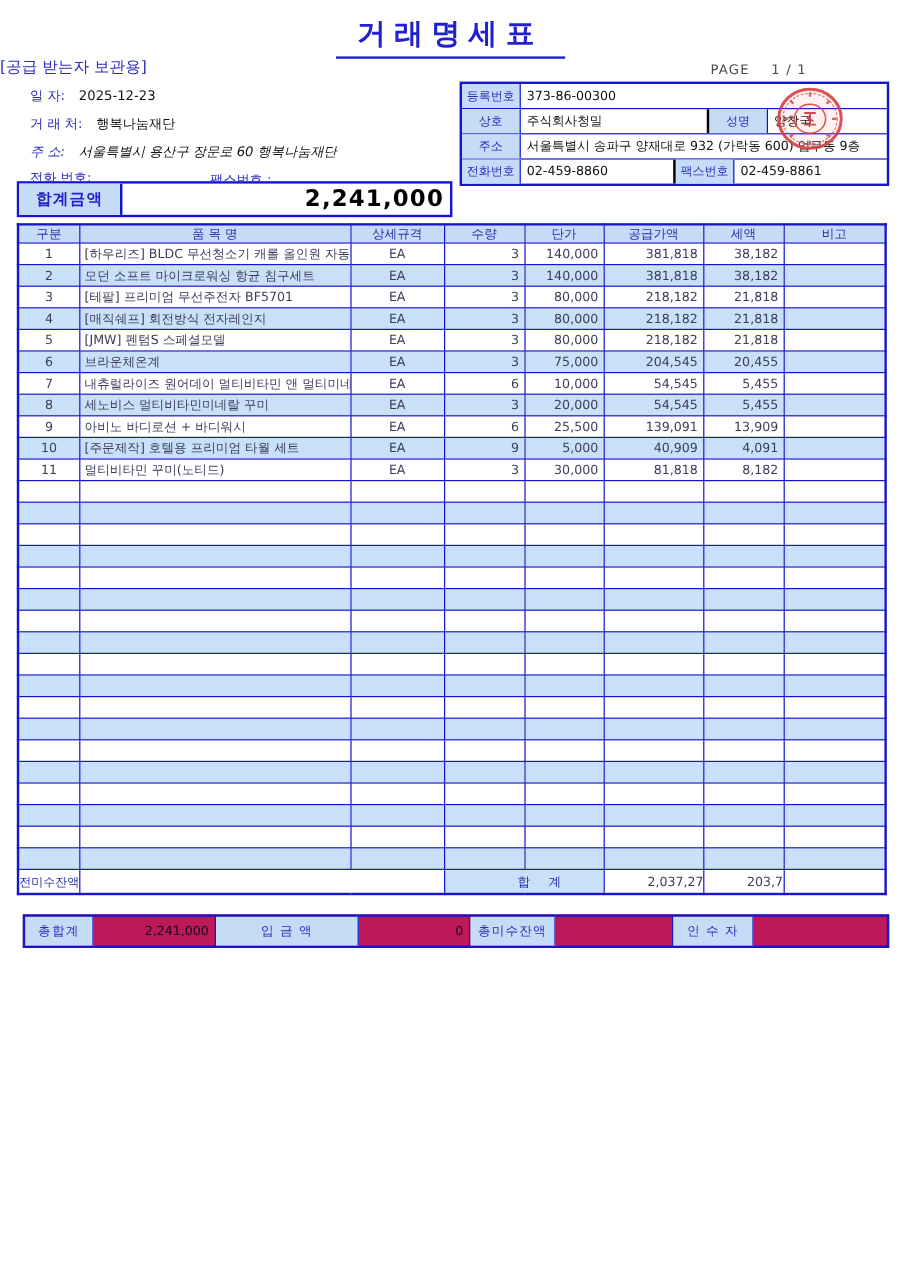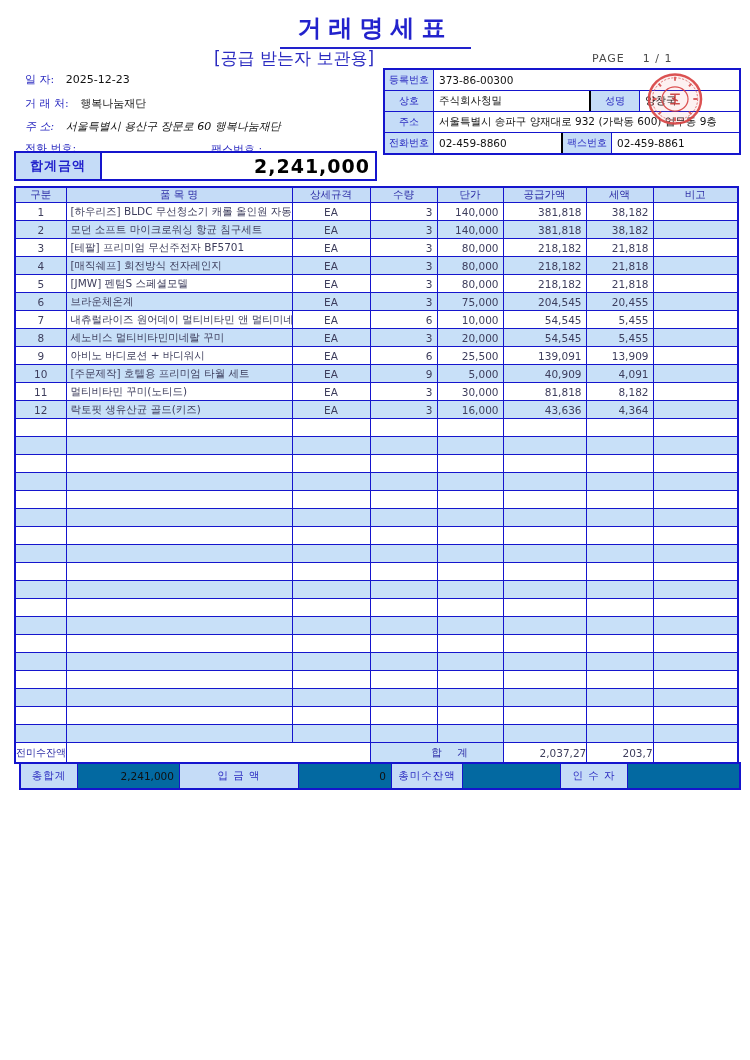--- a/index.html
+++ b/index.html
@@ -8,29 +8,29 @@
     font-family:"DejaVu Sans","Liberation Sans",sans-serif;color:#1a1a1a;
     -webkit-font-smoothing:antialiased;
   }
   .abs{position:absolute;}
   
   .doc-title{top:12px;left:0;right:0;text-align:center;}
   .doc-title span{
     display:inline-block;font-size:24px;font-weight:bold;color:#2222cc;
     letter-spacing:7px;border-bottom:2px solid #2222cc;padding:0 18px 3px 18px;
   }
-  .doc-subtitle{top:47px;left:0;right:162px;text-align:center;font-size:17px;color:#2a2ac0;}
+  .doc-subtitle{top:47px;left:0;right:162px;text-align:left;font-size:13px;color:#2a2ac0;}
   .page-indicator{top:52px;left:592px;font-size:11px;color:#4a4a4a;letter-spacing:1px;}
   .page-indicator .pv{margin-left:18px;text-align:right;}
   
   .buyer-line{left:25px;font-size:11px;white-space:nowrap;}
   .buyer-line .lbl{color:#2a2ac0;display:inline-block;}
   .buyer-line .val{color:#111;margin-left:8px;}
   .l1{top:72px;}.l2{top:96px;}.l3{top:119px;font-style:italic;}.l4{top:141px;}
-  .fax-lbl{position:absolute;left:150px;top:1px;color:#2a2ac0;margin-left:36px;}
+  .fax-lbl{position:absolute;left:150px;top:1px;color:#2a2ac0;}
   
   .total-box{
     left:14px;top:151px;width:359px;height:26px;border:2px solid #1515cd;
     display:flex;align-items:stretch;background:#fff;
   }
   .total-box .tlabel{
     width:84px;background:#c5dcf7;border-right:2px solid #1515cd;
     display:flex;align-items:center;justify-content:center;
     font-size:13px;font-weight:bold;color:#2222cc;letter-spacing:1px;
   }
@@ -72,21 +72,21 @@
   td.c-center{text-align:center;}
   td.c-left{text-align:left;}
   td.c-right{text-align:right;padding-right:7px;}
   td.c-qty{text-align:right;padding-right:12px;}
   tr.sum-row td{height:19px;padding-left:36px;}
   tr.sum-row .sum-label{color:#2d2da6;font-size:10px;text-align:center;padding:0;}
   tr.sum-row .sum-title{background:#c8e0f8;color:#2d2da6;text-align:center;letter-spacing:6px;}
   
   .footer-strip{
     left:19px;top:762px;width:718px;height:24px;border:2px solid #1515cd;
-    display:flex;align-items:stretch;background:#0369a1;font-size:10.5px;
+    display:flex;align-items:stretch;background:#be185d;font-size:10.5px;
   }
   .fcell{display:flex;align-items:center;border-right:1px solid #1515cd;overflow:hidden;white-space:nowrap;}
   .fcell:last-child{border-right:none;}
   .flabel{background:#c5dcf7;color:#2a2ac0;justify-content:center;letter-spacing:1px;}
   .fvalue{color:#111;justify-content:flex-end;padding-right:5px;}
   .w58{flex:0 0 56px;}.w97{flex:0 0 96px;}.w119{flex:0 0 118px;}.w88{flex:0 0 87px;}
   .w71{flex:0 0 70px;}.w93{flex:0 0 92px;}.w67{flex:0 0 66px;}.wrest{flex:1;}
 </style>
 </head>
 <body>
@@ -282,30 +282,20 @@
         <tr class="row-white">
           <td class="c-center">11</td>
           <td class="c-left">멀티비타민 꾸미(노티드)</td>
           <td class="c-center">EA</td>
           <td class="c-qty">3</td>
           <td class="c-right">30,000</td>
           <td class="c-right">81,818</td>
           <td class="c-right">8,182</td>
           <td class="c-left"></td>
         </tr>
-        <tr class="row-blue">
-          <td class="c-center">12</td>
-          <td class="c-left">락토핏 생유산균 골드(키즈)</td>
-          <td class="c-center">EA</td>
-          <td class="c-qty">3</td>
-          <td class="c-right">16,000</td>
-          <td class="c-right">43,636</td>
-          <td class="c-right">4,364</td>
-          <td class="c-left"></td>
-        </tr>
         <tr class="row-white">
           <td class="c-center"></td>
           <td class="c-left"></td>
           <td class="c-center"></td>
           <td class="c-qty"></td>
           <td class="c-right"></td>
           <td class="c-right"></td>
           <td class="c-right"></td>
           <td class="c-left"></td>
         </tr>

